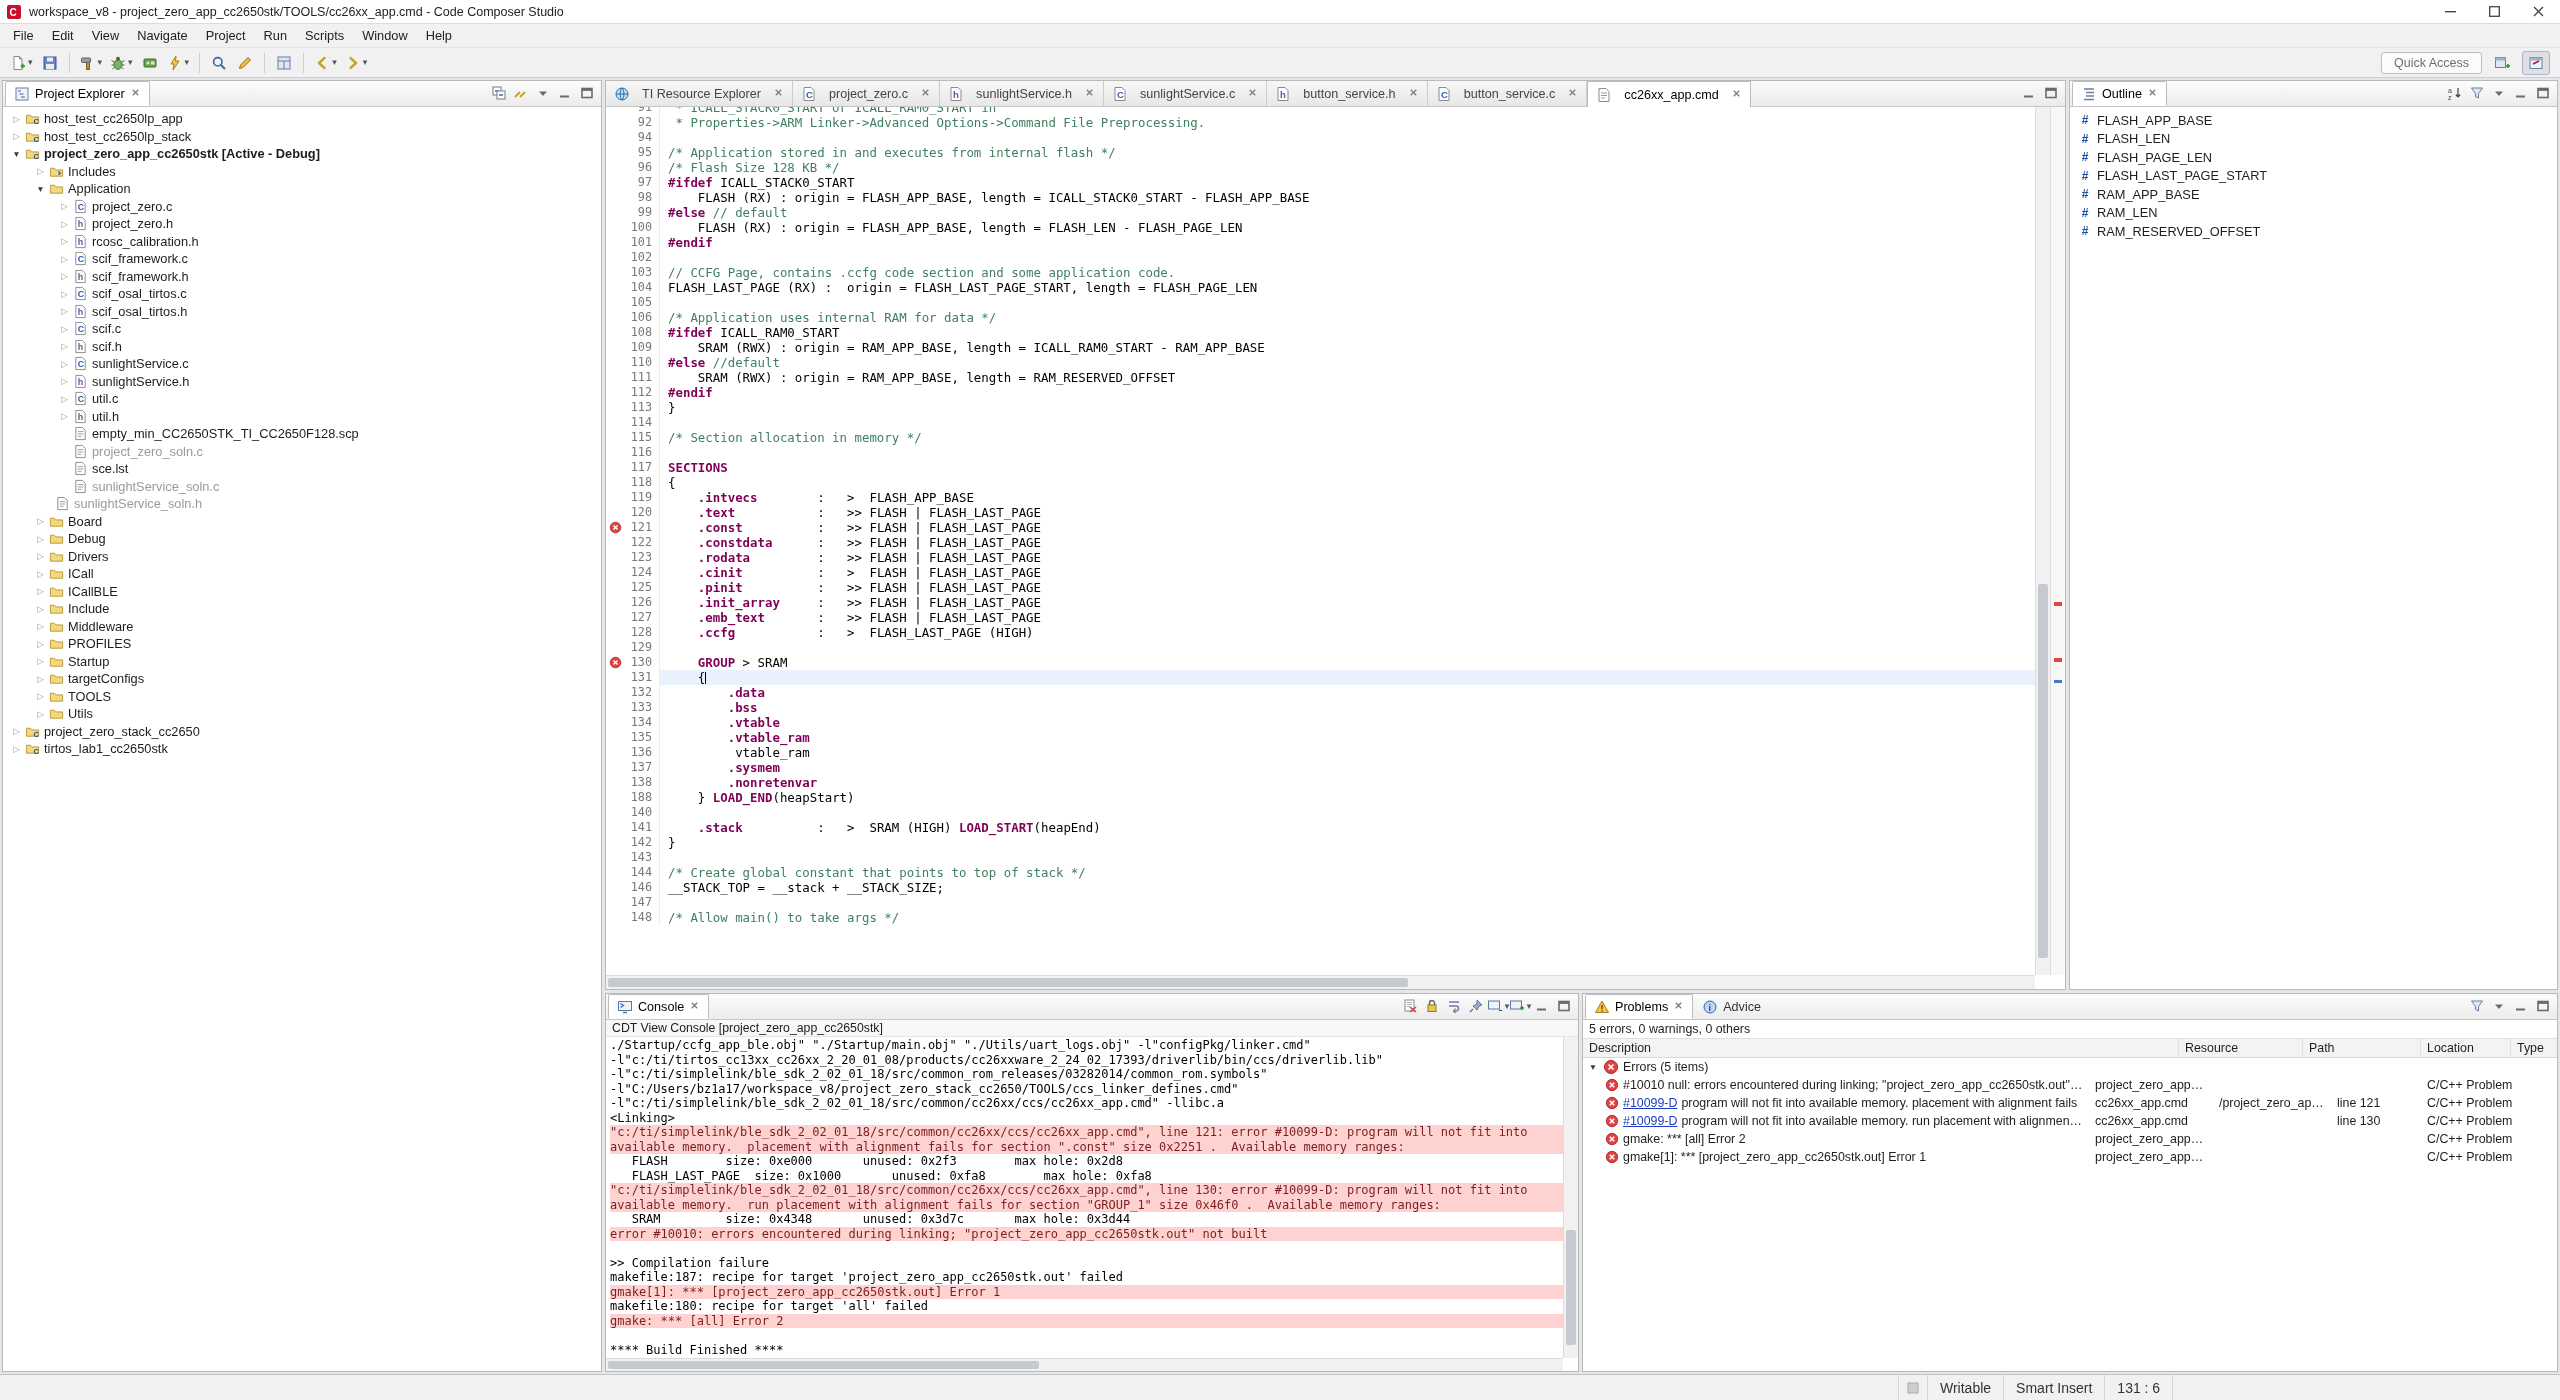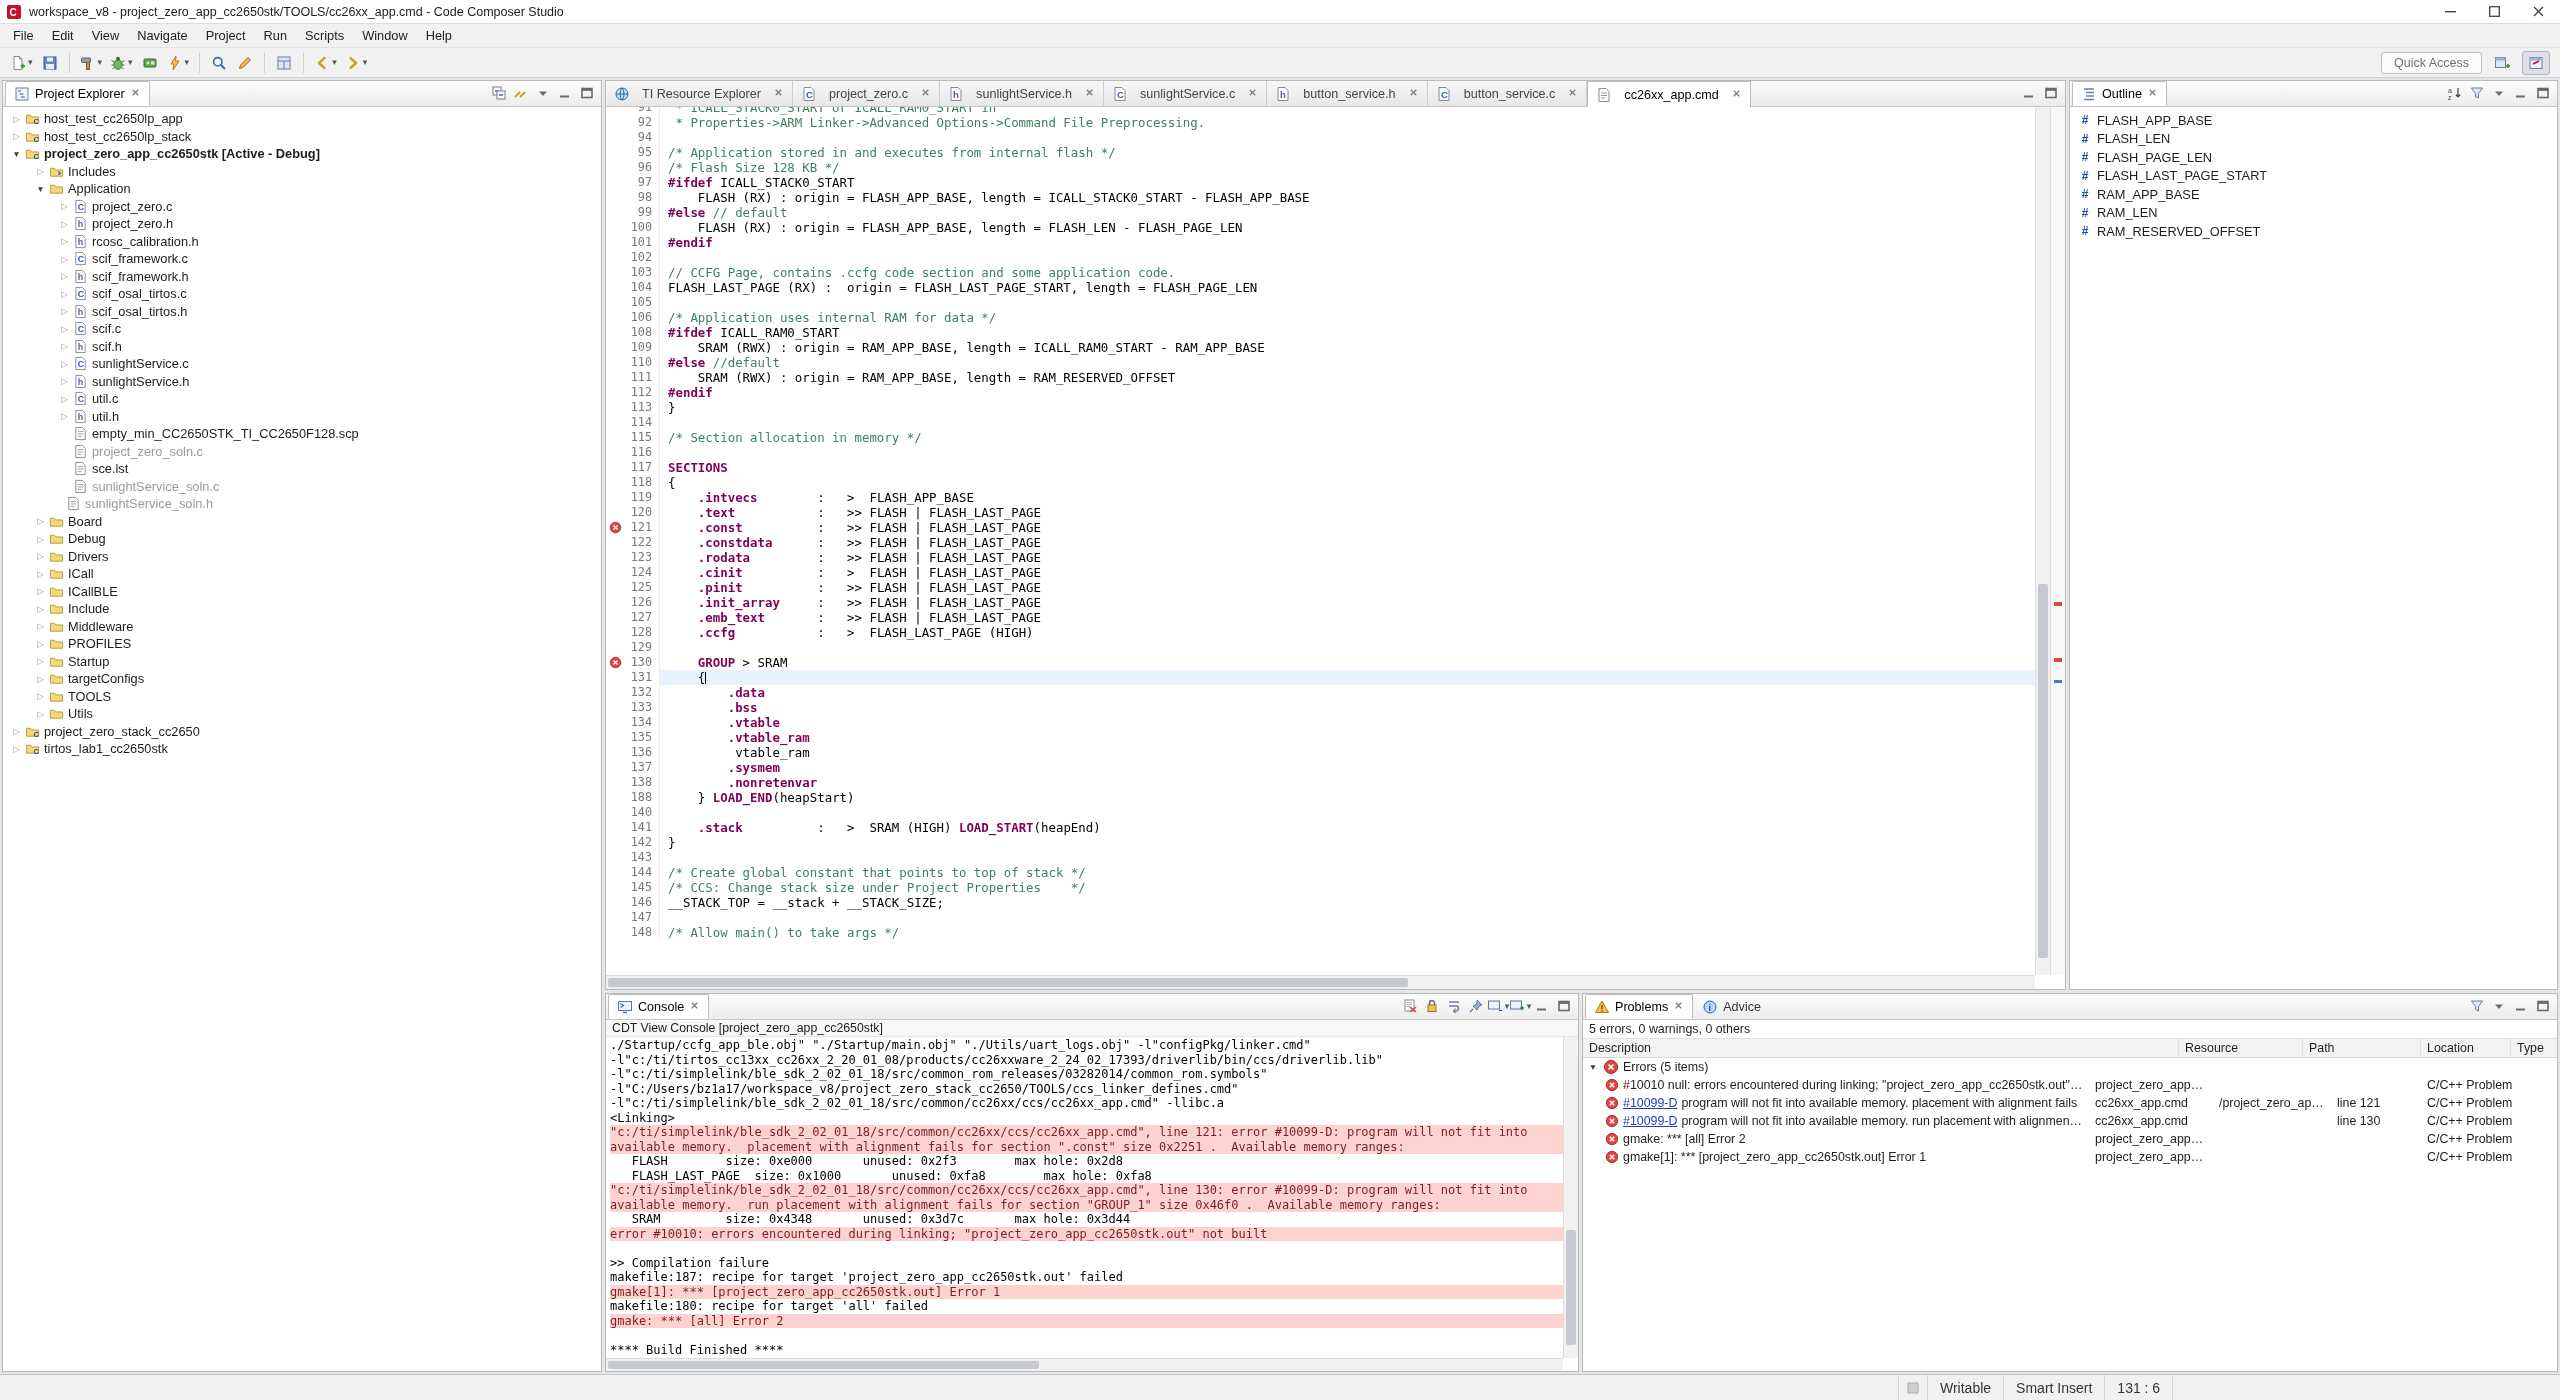--- a/index.html
+++ b/index.html
@@ -538,21 +538,21 @@
           <div class="trow gray" style="padding-left: 54px;">
             <span class="arr"></span>
             <span class="ic">
               <svg viewBox="0 0 16 16">
                 <path d="M3 1.5h7L13 4.5v10H3z" fill="#fff" stroke="#8a8a8a"></path>
                 <path d="M5 6h6M5 8.5h6M5 11h4" stroke="#9a9a9a"></path>
               </svg>
             </span>
             <span class="tlabel">sunlightService_soln.c</span>
           </div>
-          <div class="trow gray" style="padding-left: 47px;">
+          <div class="trow gray" style="padding-left: 36px;">
             <span class="arr"></span>
             <span class="ic">
               <svg viewBox="0 0 16 16">
                 <path d="M3 1.5h7L13 4.5v10H3z" fill="#fff" stroke="#8a8a8a"></path>
                 <path d="M5 6h6M5 8.5h6M5 11h4" stroke="#9a9a9a"></path>
               </svg>
             </span>
             <span class="tlabel">sunlightService_soln.h</span>
           </div>
           <div class="trow" style="padding-left: 30px;">
@@ -1055,25 +1055,20 @@
               </div>
               <div class="cline">
                 <span class="annot"></span>
                 <span class="lnum">143</span>
                 <span class="ctext"></span>
               </div>
               <div class="cline">
                 <span class="annot"></span>
                 <span class="lnum">144</span>
                 <span class="ctext"><span class="cm">/* Create global constant that points to top of stack */</span></span>
-              </div>
-              <div class="cline">
-                <span class="annot"></span>
-                <span class="lnum">145</span>
-                <span class="ctext"><span class="cm">/* CCS: Change stack size under Project Properties    */</span></span>
               </div>
               <div class="cline">
                 <span class="annot"></span>
                 <span class="lnum">146</span>
                 <span class="ctext"><span>__STACK_TOP = __stack + __STACK_SIZE;</span></span>
               </div>
               <div class="cline">
                 <span class="annot"></span>
                 <span class="lnum">147</span>
                 <span class="ctext"></span>

